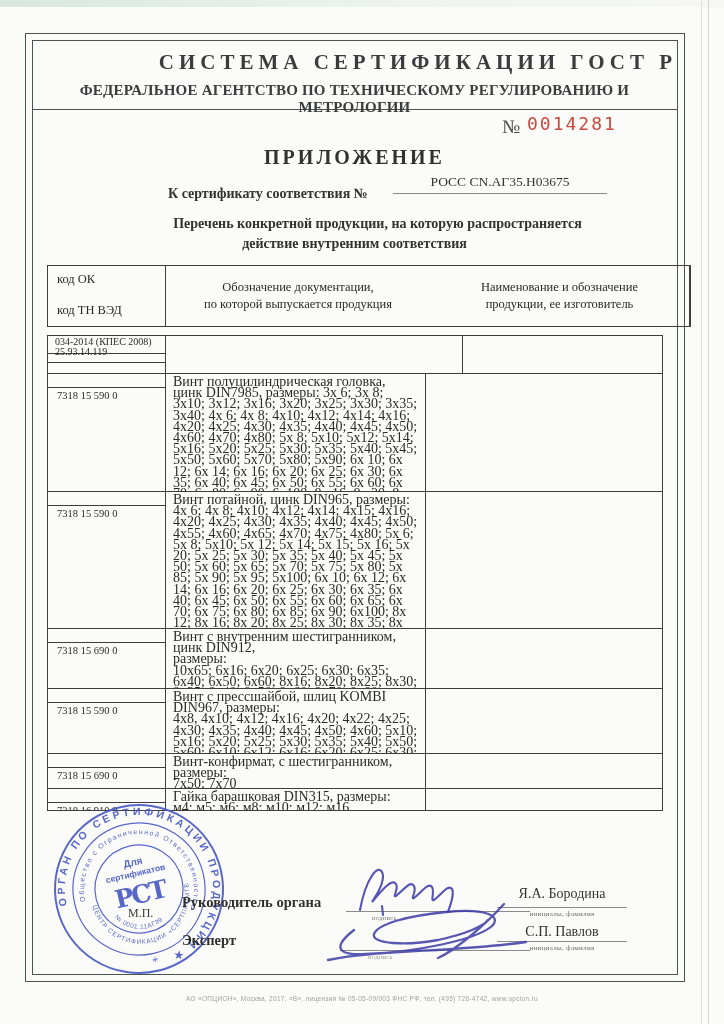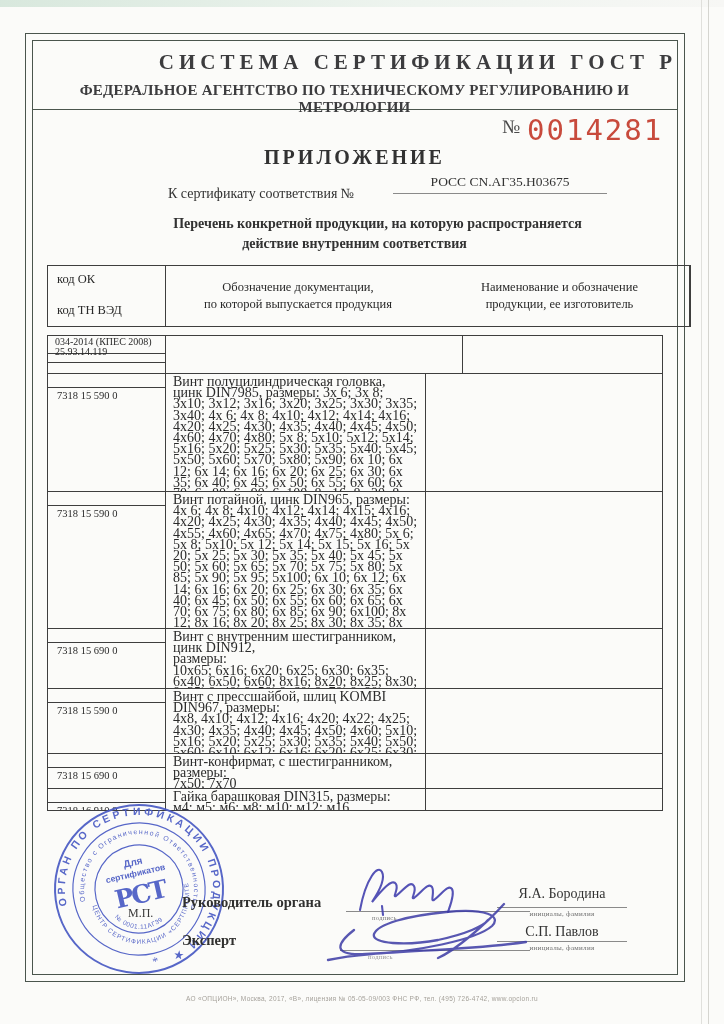--- a/index.html
+++ b/index.html
@@ -20,25 +20,25 @@
   .b-inner{left:32px;top:40px;width:644px;height:933px;border:1px solid #4a554d;}
   .mast-line{left:32px;top:109px;width:645px;border-top:1.6px solid #4a554d;}
   
   .title1{left:32px;top:50px;width:645px;text-align:right;
     font-size:21px;font-weight:bold;letter-spacing:5px;color:#3c3c3e;}
   .title2{left:32px;top:82px;width:645px;text-align:center;
     font-size:15px;font-weight:bold;letter-spacing:.2px;color:#3c3c3e;}
   
   .no-sign{left:502px;top:116px;font-size:19px;color:#4a4a4a;}
   .no-digits{left:527px;top:113px;font-family:"DejaVu Sans Mono",monospace;
-    font-size:29px;letter-spacing:2px;color:#c84a3c;}
+    font-size:18px;letter-spacing:2px;color:#c84a3c;}
   
   .doc-title{left:32px;top:146px;width:645px;text-align:center;
     font-size:20px;font-weight:bold;letter-spacing:3px;color:#323232;}
-  .cert-label{left:168px;top:186px;font-size:14px;font-weight:normal;color:#323232;}
+  .cert-label{left:168px;top:186px;font-size:14px;font-weight:bold;color:#323232;}
   .cert-value-wrap{left:393px;top:174px;width:214px;text-align:center;
     border-bottom:1px solid #8a8a8a;padding-bottom:3px;font-size:13.5px;color:#333;}
   .desc1{left:32px;top:216px;width:645px;text-align:center;
     font-size:14px;font-weight:bold;color:#323232;margin-left:23px;}
   .desc2{left:32px;top:236px;width:645px;text-align:center;
     font-size:14px;font-weight:bold;color:#323232;}
   
   .thead{left:47px;top:265px;width:644px;height:62px;border:1.4px solid #3e3e3e;
     display:flex;box-sizing:border-box;}
   .tbody{left:47px;top:335px;width:616px;height:476px;border:1.4px solid #3e3e3e;

